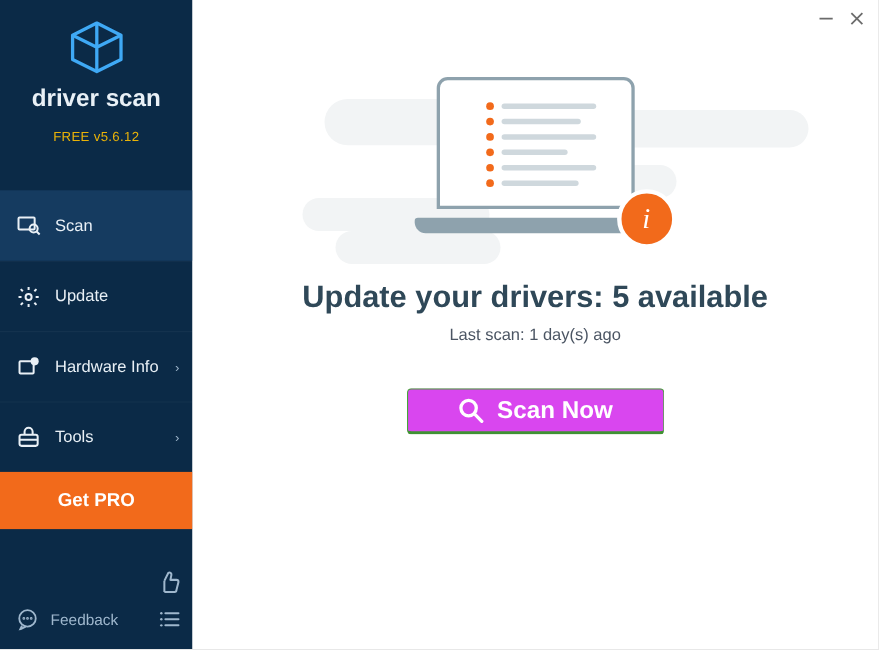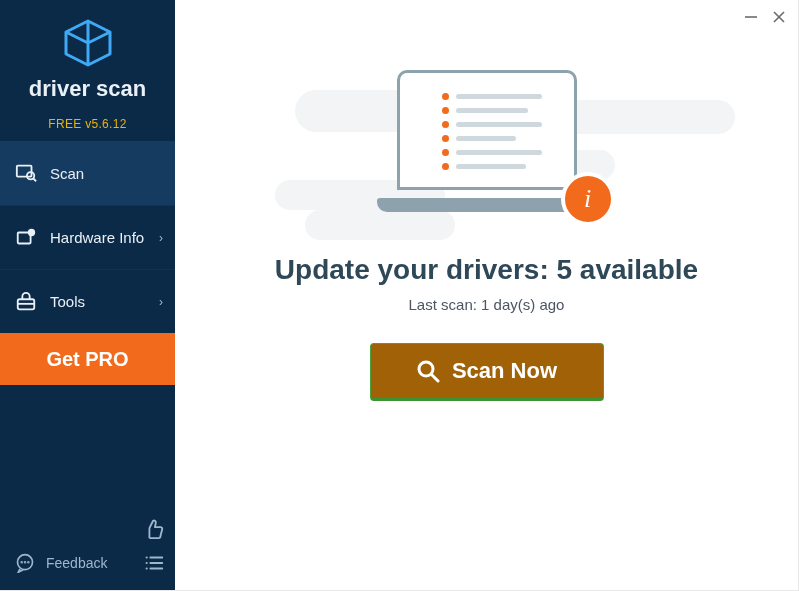--- a/index.html
+++ b/index.html
@@ -9,26 +9,26 @@
   
   .sidebar { width: 175px; background: #0b2a47; color: #e9f0f6; display: flex; flex-direction: column; }
   .brand { text-align: center; padding: 18px 0 10px; }
   .brand svg { display: block; margin: 0 auto 8px; }
   .brand-name { font-size: 22px; font-weight: 600; color: #e9f0f6; }
   .brand-sub  { font-size: 12px; color: #eab308; margin-top: 15px; letter-spacing: .3px; }
 
   .nav { }
   .nav-item { display: flex; align-items: center; height: 64px; padding: 0 14px; color: #e9f0f6; cursor: pointer; position: relative; }
   .nav-item + .nav-item { border-top: 1px solid rgba(255,255,255,.04); }
-  .nav-item.active { background: #153b60; }
+  .nav-item.active { background: #153b60; margin-top: 32px; }
   .nav-item .icon { width: 24px; height: 24px; margin-right: 12px; display: flex; align-items: center; justify-content: center; }
   .nav-item .label { font-size: 15px; }
   .nav-item .chev { position: absolute; right: 12px; font-size: 12px; color: #9fb7cd; }
 
-  .get-pro { margin: 0; height: 52px; background: #f26a1b; color: #fff; font-weight: 700; font-size: 20px; display: flex; align-items: center; justify-content: center; cursor: pointer; }
+  .get-pro { margin: 0; height: 52px; background: #f26a1b; color: #fff; font-weight: 700; font-size: 17px; display: flex; align-items: center; justify-content: center; cursor: pointer; }
 
   .sidebar-spacer { flex: 1; }
 
   .sidebar-bottom { padding: 8px 10px 10px; color: #9fb7cd; }
   .sb-row { display: flex; align-items: center; justify-content: flex-end; gap: 14px; height: 34px; }
   .sb-row.feedback { justify-content: flex-start; gap: 10px; padding-left: 4px; }
   .sb-icon { width: 22px; height: 22px; display: flex; align-items: center; justify-content: center; color: #9fb7cd; }
   .sb-label { font-size: 14px; color: #9fb7cd; }
 
   
@@ -50,21 +50,21 @@
   .lap-base   { position: absolute; left: 0; bottom: 8px; width: 220px; height: 14px; background: #8ea2ad; border-radius: 3px 3px 10px 10px; }
   .lap-lines  { position: absolute; left: 42px; top: 20px; }
   .lap-dot { width: 7px; height: 7px; border-radius: 50%; background: #f26a1b; position: absolute; }
   .lap-bar { height: 5px; background: #cfd8dd; border-radius: 3px; position: absolute; }
   .lap-info { position: absolute; right: -18px; bottom: -6px; width: 54px; height: 54px; border-radius: 50%; background: #f26a1b; border: 4px solid #fff; display: flex; align-items: center; justify-content: center; }
   .lap-info span { color: #fff; font-size: 26px; font-family: Georgia, serif; font-style: italic; }
 
   .headline { margin-top: 34px; font-size: 28px; font-weight: 800; color: #2f4858; text-align: center; }
   .subline  { margin-top: 10px; font-size: 15px; color: #4b5563; text-align: center; }
 
-  .scan-btn { margin-top: 30px; width: 234px; height: 58px; background: #a16207; border: 1px solid #47a43a; border-bottom: 3px solid #3f9233; border-radius: 4px; color: #fff; font-size: 22px; font-weight: 700; display: flex; align-items: center; justify-content: center; gap: 12px; cursor: pointer; }
+  .scan-btn { margin-top: 40px; width: 234px; height: 42px; background: #d946ef; border: 1px solid #47a43a; border-bottom: 3px solid #3f9233; border-radius: 4px; color: #fff; font-size: 22px; font-weight: 700; display: flex; align-items: center; justify-content: center; gap: 12px; cursor: pointer; }
   .scan-btn .mag { width: 24px; height: 24px; }
   .scan-btn .mag circle { fill: none; stroke: #fff; stroke-width: 3; }
   .scan-btn .mag line   { stroke: #fff; stroke-width: 3; stroke-linecap: round; }
 </style>
 </head>
 <body>
 
 <div id="app">
 
   <aside class="sidebar">
@@ -86,20 +86,29 @@
         <span class="icon">
           <svg width="22" height="22" viewBox="0 0 24 24" fill="none" stroke="#e9f0f6" stroke-width="2">
               <rect x="2" y="4" width="16" height="12" rx="1"></rect>
               <circle cx="17" cy="15" r="4"></circle>
               <line x1="20" y1="18" x2="23" y2="21"></line>
             </svg>
         </span>
         <span class="label">Scan</span>
       </div>
 
+      <div class="nav-item">
+        <span class="icon">
+          <svg width="22" height="22" viewBox="0 0 24 24" fill="none" stroke="#e9f0f6" stroke-width="2">
+              <circle cx="12" cy="12" r="3"></circle>
+              <path d="M12 2v3M12 19v3M4.2 4.2l2.1 2.1M17.7 17.7l2.1 2.1M2 12h3M19 12h3M4.2 19.8l2.1-2.1M17.7 6.3l2.1-2.1"></path>
+            </svg>
+        </span>
+        <span class="label">Update</span>
+      </div>
 
       <div class="nav-item">
         <span class="icon">
           <svg width="22" height="22" viewBox="0 0 24 24" fill="none" stroke="#e9f0f6" stroke-width="2">
               <rect x="3" y="6" width="14" height="12" rx="1"></rect>
               <circle cx="18" cy="6" r="4" fill="#e9f0f6" stroke="none"></circle>
               <text x="18" y="8.5" font-size="6" text-anchor="middle" fill="#0b2a47" font-family="Arial">i</text>
             </svg>
         </span>
         <span class="label">Hardware Info</span>

